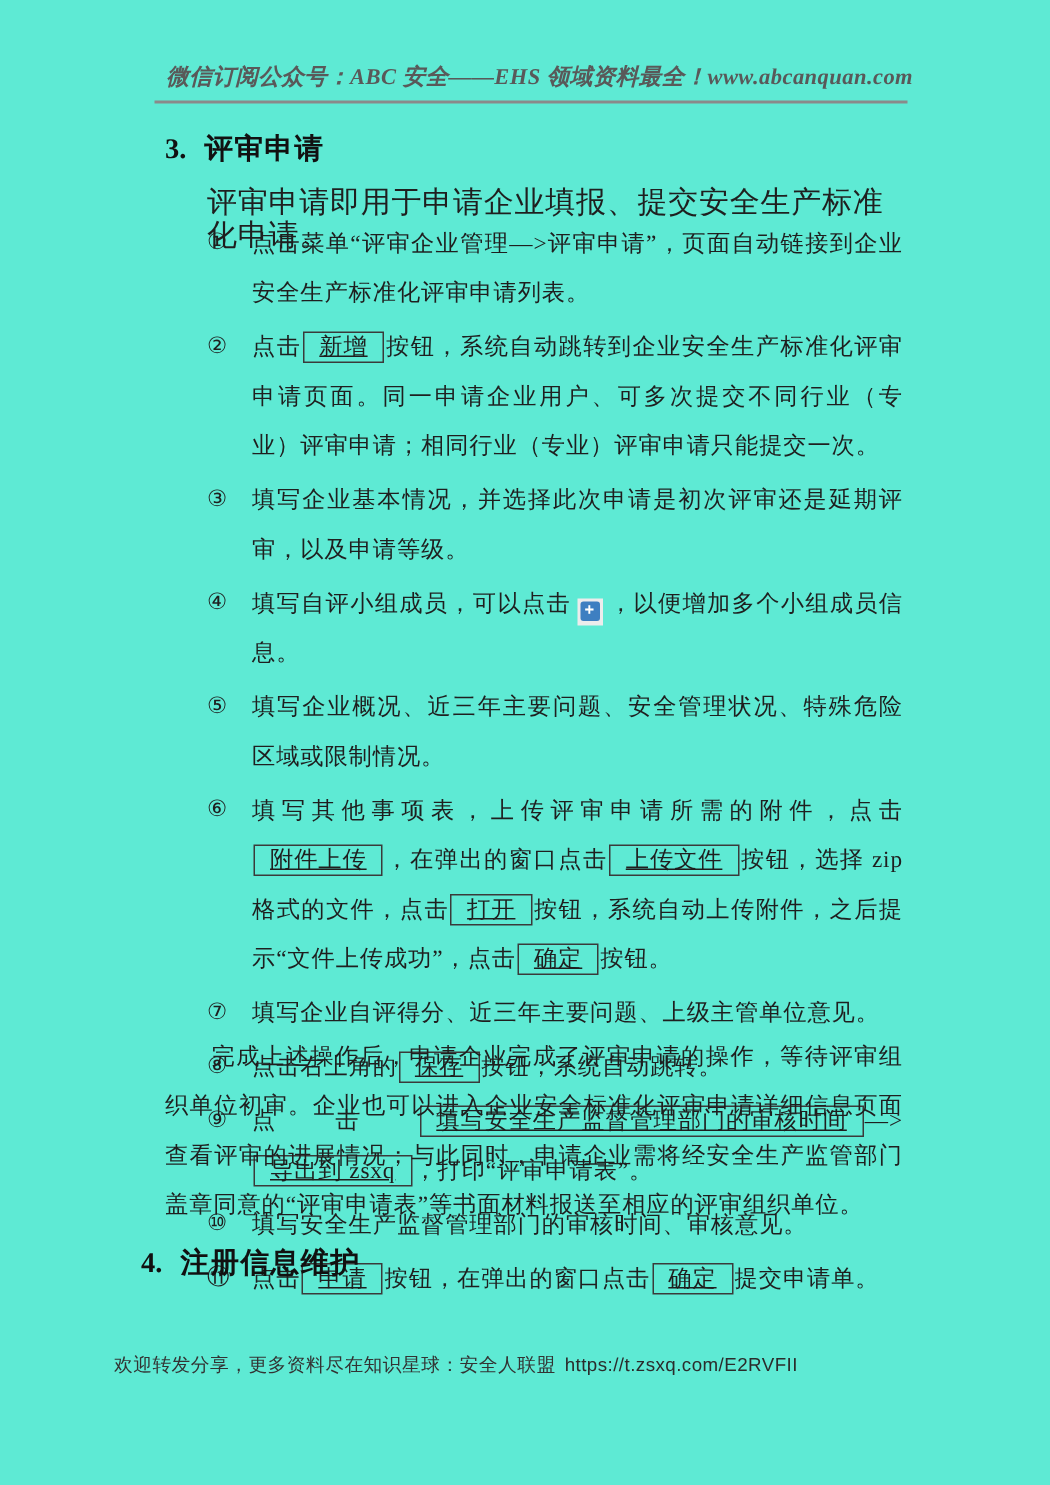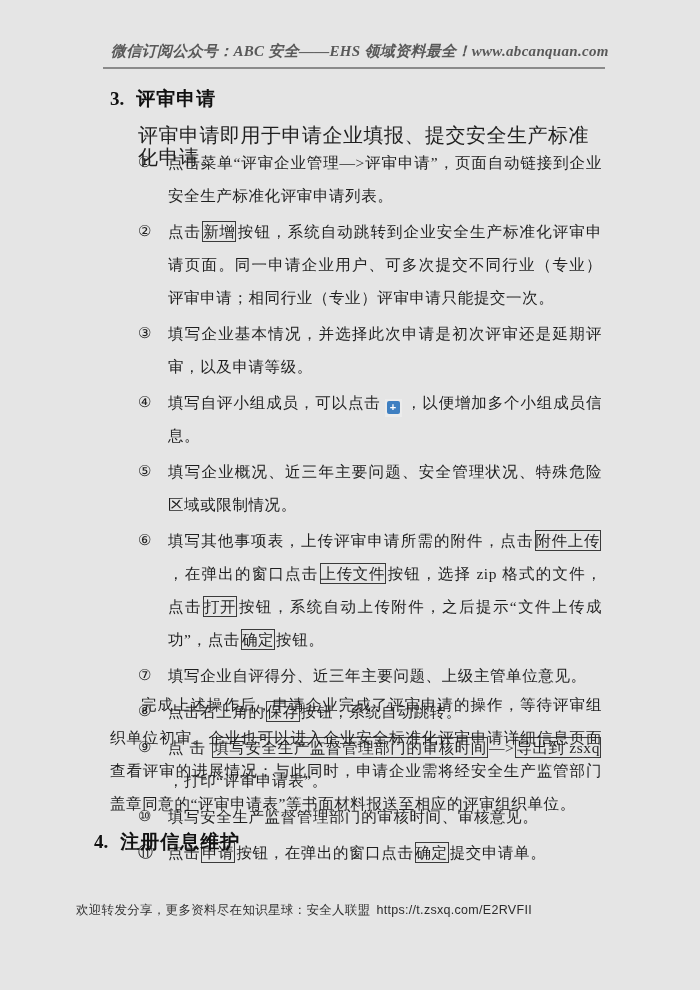--- a/index.html
+++ b/index.html
@@ -4,21 +4,21 @@
 <style>
   html,body{margin:0;padding:0;}
   body{
     width:700px;height:990px;
     background:#ffffff;
     font-family:"Liberation Serif","DejaVu Serif",serif;
     color:#1f1f1f;
     position:relative;
     overflow:hidden;
   }
-  .page{position:absolute;inset:0;background:#e5e5e5;}
+  .page{position:absolute;inset:0;background:#5eead4;}
 
   
   .doc-header{
     position:absolute;left:103px;width:494px;top:40px;
     border-bottom:2px solid #8a8a8a;
     padding:2px 0 6px 8px;
     font-size:15px;font-style:italic;font-weight:bold;
     color:#595959;letter-spacing:0.3px;
     white-space:nowrap;
   }
@@ -46,25 +46,26 @@
   .step-num{
     flex:none;width:30px;font-size:15px;line-height:33px;
     color:#1f1f1f;
   }
   .step-body{
     flex:1;font-size:15.5px;line-height:33px;letter-spacing:0.6px;
     text-align:justify;color:#1f1f1f;
   }
   .boxed{
     border:1px solid #3a3a3a;
-    padding:0 0;
+    padding:0 10px;
     margin:0 1px;
     line-height:19px;
     display:inline-block;
     vertical-align:baseline;
+    text-decoration:underline;
   }
   .plus-wrap{
     display:inline-block;background:#ececec;padding:2px 2px 3px 2px;
     margin:0 4px;vertical-align:-3px;line-height:0;
   }
   .plus-icon{
     display:inline-flex;width:13px;height:13px;
     background:#3e7fc1;color:#ffffff;border-radius:2px;
     align-items:center;justify-content:center;
     font-family:"Liberation Sans","DejaVu Sans",sans-serif;

